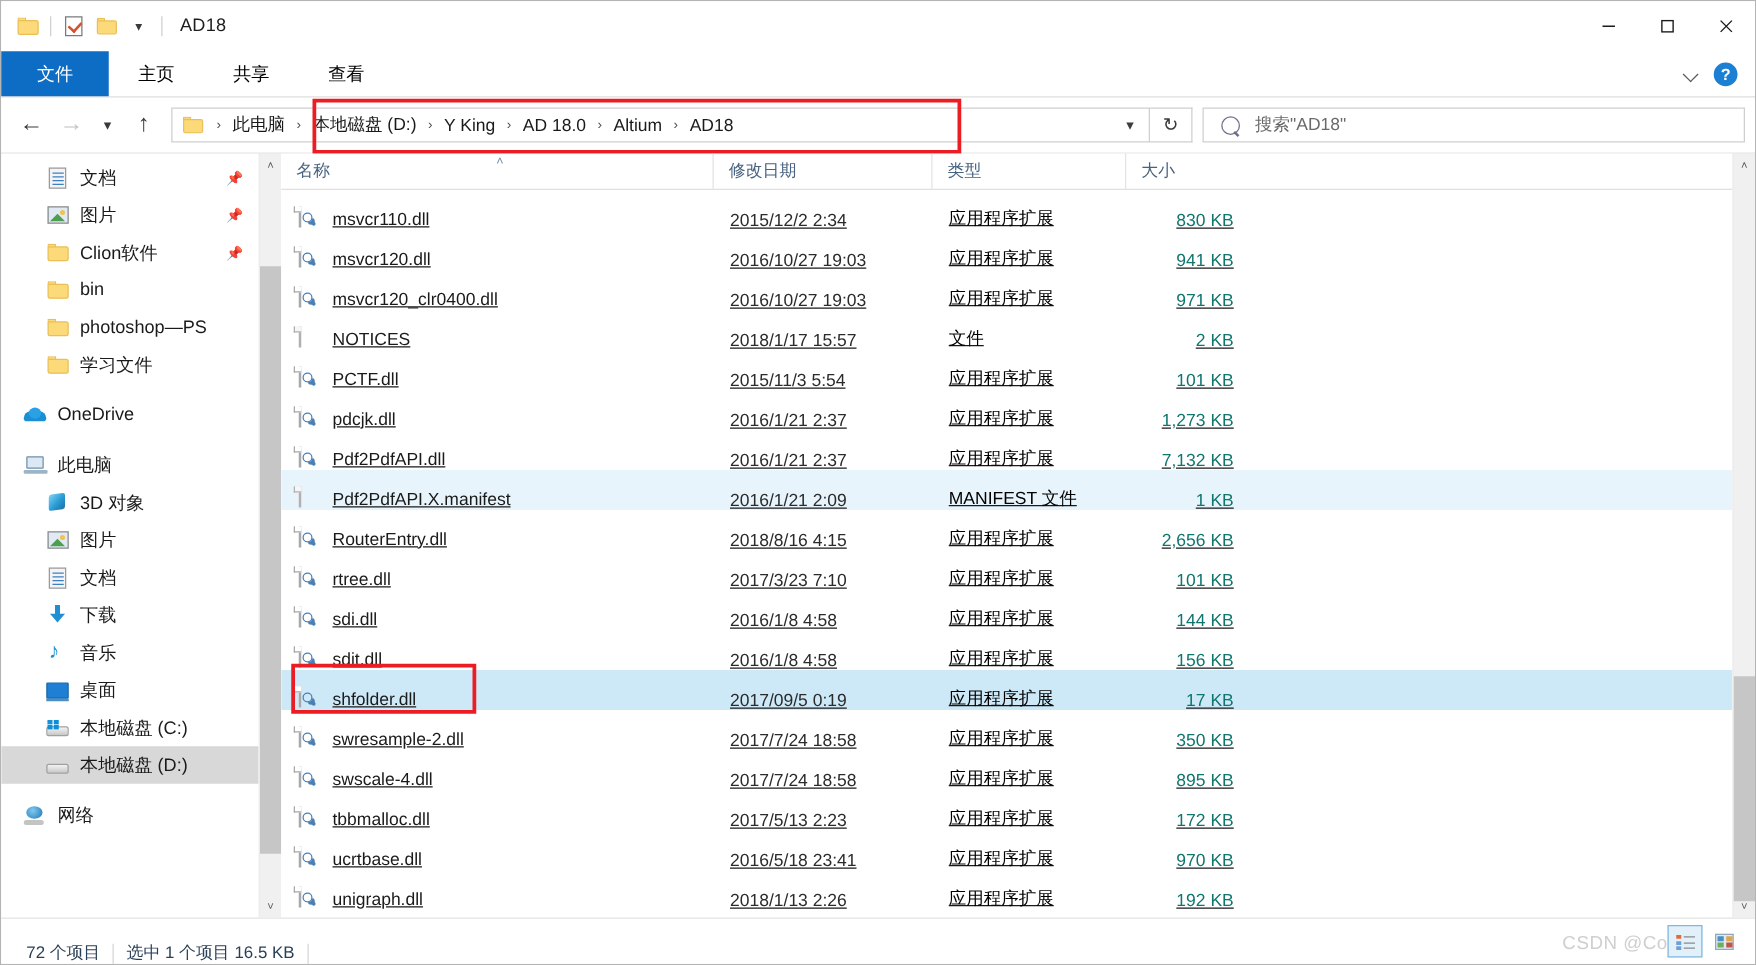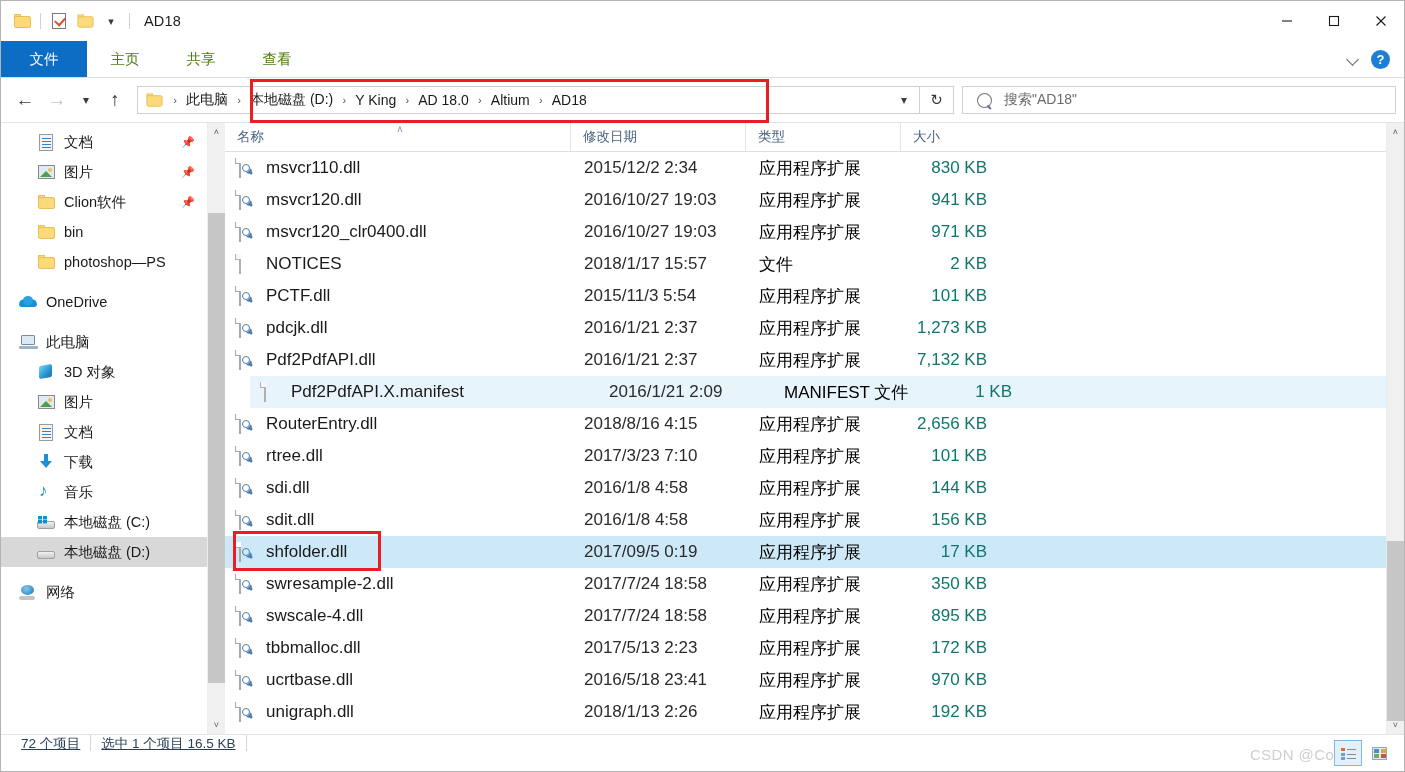--- a/index.html
+++ b/index.html
@@ -61,21 +61,21 @@
     transform:rotate(-48deg);
   }
 
   
   .ribbon{
     height:36px;flex:0 0 36px;display:flex;align-items:stretch;
     background:#ffffff;border-bottom:1px solid #dedede;position:relative;
   }
   .tab{
     display:flex;align-items:center;justify-content:center;
-    padding:0 19px;font-size:14.5px;color:#4d7c0f;cursor:default;
+    padding:0 19px;font-size:14.5px;color:#000000;cursor:default;
     min-width:38px;
   }
   .tab.file{
     background:#0d6cc4;color:#ffffff;padding:0 24px;font-weight:400;
   }
   .ribbon-right{position:absolute;right:8px;top:0;height:36px;display:flex;align-items:center;gap:12px;}
   .chev-down{
     width:12px;height:12px;position:relative;
   }
   .chev-down:after{
@@ -214,25 +214,25 @@
   .colhead .c + .c{border-left:1px solid #e4e4e4;}
   .c-name{width:345px;flex:0 0 345px;}
   .c-date{width:175px;flex:0 0 175px;}
   .c-type{width:155px;flex:0 0 155px;}
   .c-size{width:95px;flex:0 0 95px;}
   .sortmark{
     position:absolute;left:172px;top:1px;color:#6c8bad;font-size:10px;
   }
   .rows{flex:1;overflow:hidden;position:relative;}
   .row{
-    height:32px;display:flex;align-items:center;font-size:17px;color:#1a1a1a;
-    cursor:default;position:relative;
+    height:32px;display:flex;align-items:flex-end;font-size:14px;color:#1a1a1a;
+    cursor:default;position:relative;text-decoration:underline;
   }
   .row.sel{background:#cde8f7;}
-  .row.hov{background:#e8f4fc;margin-left:25px;}
+  .row.hov{background:#e8f4fc;}
   .cell{box-sizing:border-box;white-space:nowrap;overflow:hidden;}
   .cell.name{width:345px;flex:0 0 345px;display:flex;align-items:center;padding-left:14px;}
   .cell.date{width:175px;flex:0 0 175px;padding-left:14px;color:#2b2b2b;}
   .cell.type{width:155px;flex:0 0 155px;padding-left:14px;color:#000000;}
   .cell.size{width:95px;flex:0 0 95px;padding-right:8px;text-align:right;color:#0f766e;}
   .fic{width:17px;height:19px;margin-right:10px;flex:0 0 17px;position:relative;}
 
   
   .fic-dll{width:15px;height:18px;background:#fafafa;border:1.2px solid #a8a8a8;box-sizing:border-box;position:relative;}
   .fic-dll:before{content:"";position:absolute;right:-1px;top:-1px;width:5px;height:5px;background:#fff;border-left:1.2px solid #a8a8a8;border-bottom:1.2px solid #a8a8a8;}
@@ -257,21 +257,21 @@
   .vscroll .arrow{
     height:18px;width:17px;display:flex;align-items:center;justify-content:center;
     color:#5a5a5a;font-size:9px;flex:0 0 18px;
   }
   .vscroll .track{flex:1;width:17px;position:relative;}
   .vscroll .thumb{position:absolute;left:0;width:17px;background:#c6c6c6;}
 
   
   .statusbar{
     height:36px;flex:0 0 36px;border-top:1px solid #e3e3e3;background:#fff;
-    display:flex;align-items:flex-start;padding-left:10px;position:relative;font-size:13.5px;color:#2a3f55;text-decoration:underline;
+    display:flex;align-items:flex-end;padding-left:10px;position:relative;font-size:13.5px;color:#2a3f55;
   }
   .st-item{padding:0 10px;}
   .st-sep{width:1px;height:16px;background:#d6d6d6;}
   .view-icons{position:absolute;right:12px;top:0;height:36px;display:flex;align-items:center;gap:4px;}
   .vi{width:26px;height:24px;display:flex;align-items:center;justify-content:center;}
   .vi.active{border:1px solid #7fb8e0;background:#e2f0fa;}
   .vi-details{width:15px;height:13px;position:relative;}
   .vi-details:before{content:"";position:absolute;left:0;top:1px;width:4px;height:3px;background:#e06a3a;box-shadow:0 5px 0 #6f9fd4,0 9px 0 #6f9fd4;}
   .vi-details:after{content:"";position:absolute;left:6px;top:2px;width:9px;height:1.4px;background:#8a8a8a;box-shadow:0 5px 0 #8a8a8a,0 9px 0 #8a8a8a;}
   .vi-tiles{width:15px;height:13px;background:#dfeaf5;border:1px solid #8fa8bd;box-sizing:border-box;position:relative;}
@@ -415,20 +415,29 @@
       </div>
       <div class="navitem">
         <span class="ic">
             <span class="folder">
               <b></b>
               <i></i>
             </span>
           </span>
         <span class="lbl">photoshop—PS</span>
       </div>
+      <div class="navitem">
+        <span class="ic">
+            <span class="folder">
+              <b></b>
+              <i></i>
+            </span>
+          </span>
+        <span class="lbl">学习文件</span>
+      </div>
 
       <div class="navitem root" style="margin-top:10px;">
         <span class="ic">
             <span class="ic-cloud"></span>
           </span>
         <span class="lbl">OneDrive</span>
       </div>
 
       <div class="navitem root" style="margin-top:10px;">
         <span class="ic">
@@ -458,20 +467,26 @@
         <span class="ic">
             <span class="ic-dl"></span>
           </span>
         <span class="lbl">下载</span>
       </div>
       <div class="navitem">
         <span class="ic">
             <span class="ic-mus">♪</span>
           </span>
         <span class="lbl">音乐</span>
+      </div>
+      <div class="navitem">
+        <span class="ic">
+            <span class="ic-desk"></span>
+          </span>
+        <span class="lbl">桌面</span>
       </div>
       <div class="navitem">
         <span class="ic">
             <span class="ic-drive win">
               <i></i>
             </span>
           </span>
         <span class="lbl">本地磁盘 (C:)</span>
       </div>
       <div class="navitem sel">

